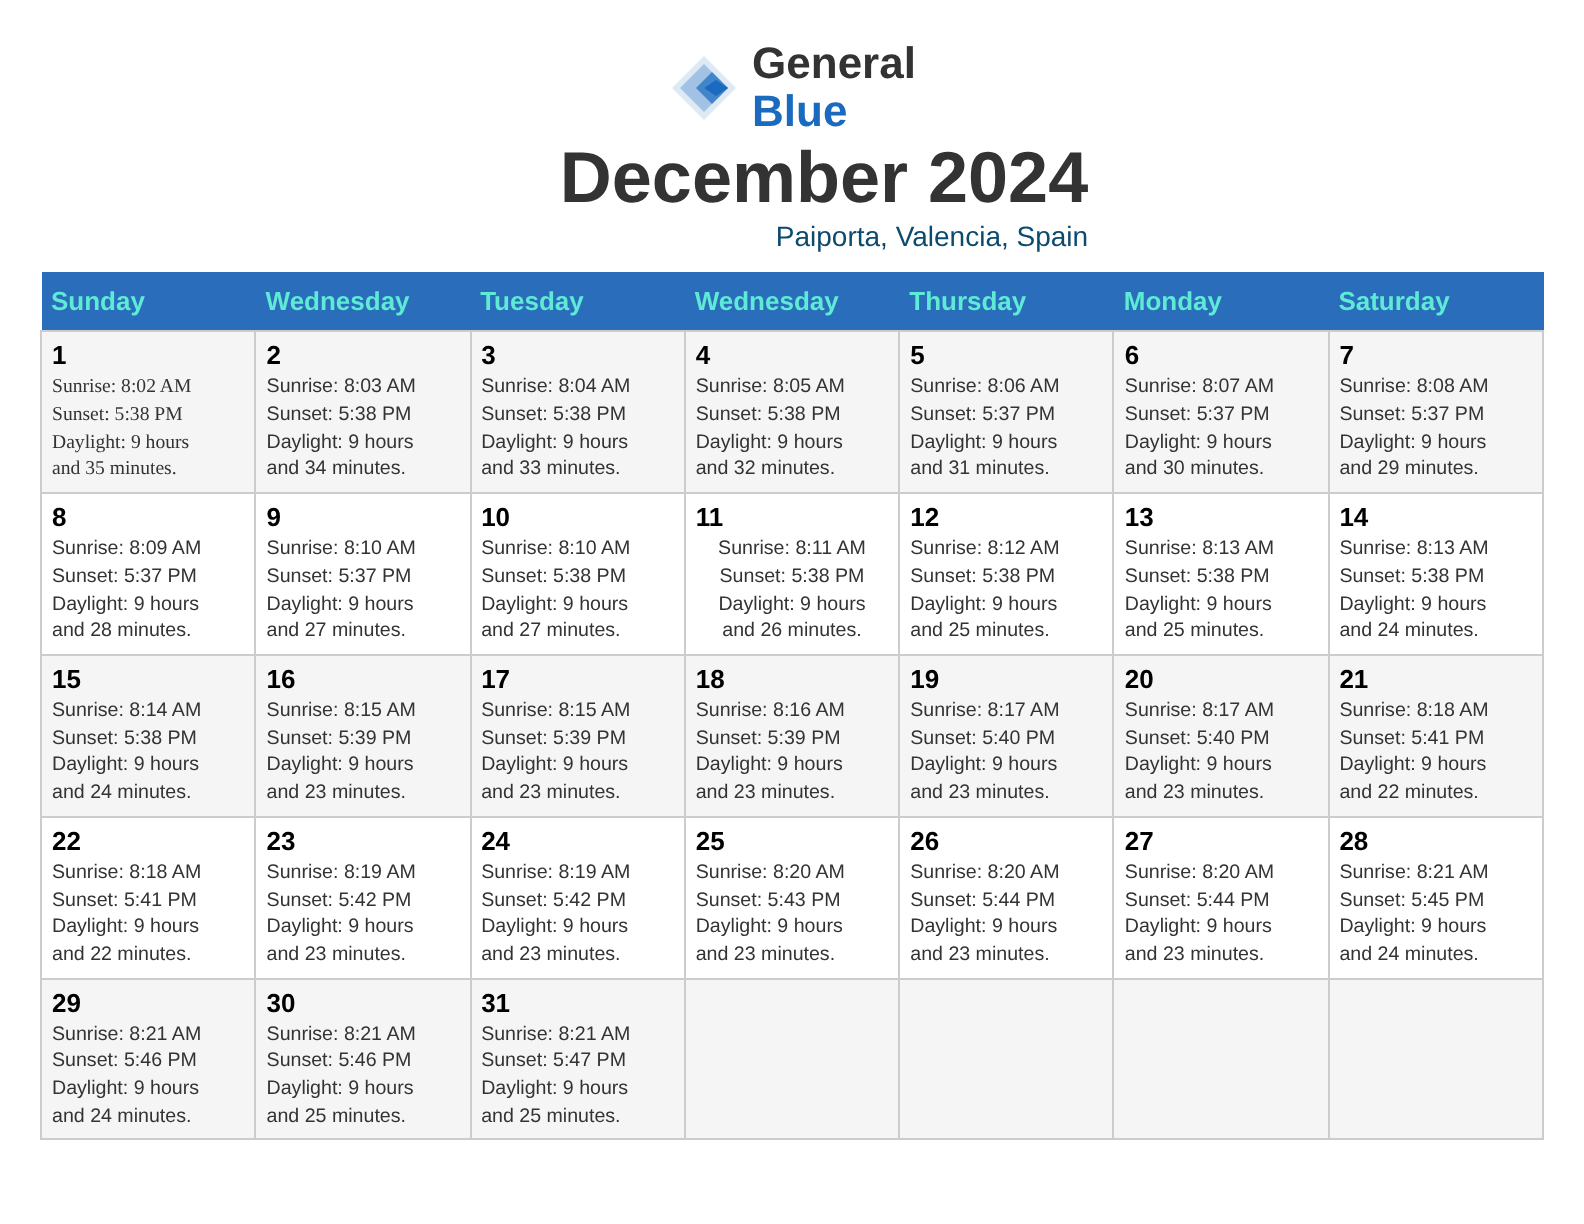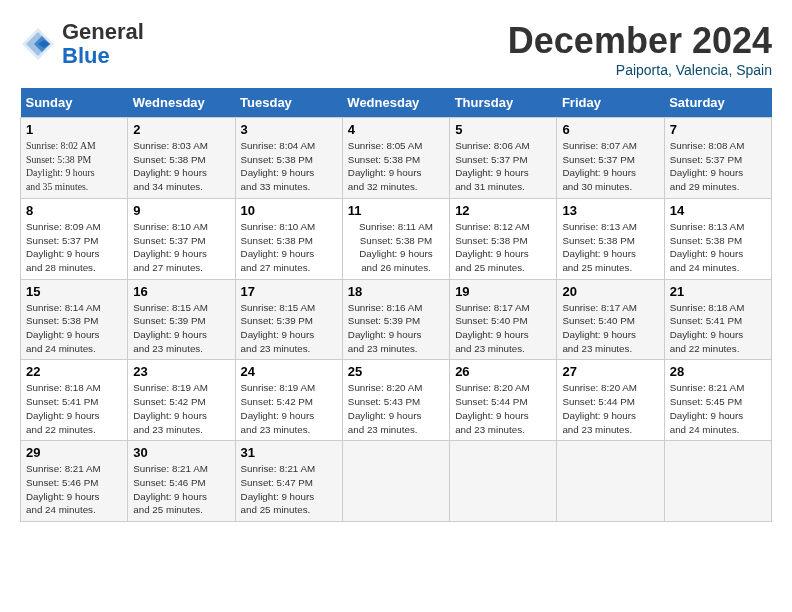--- a/index.html
+++ b/index.html
@@ -6,22 +6,23 @@
     body {
       font-family: Arial, sans-serif;
       background: #fff;
       width: 792px;
       min-height: 612px;
       padding: 20px;
     }
     .header-area {
       display: flex;
       justify-content: space-between;
-      align-items: flex-start;
+      align-items: center;
       margin-bottom: 10px;
+      flex-direction: column;
     }
     .logo {
       display: flex;
       align-items: center;
       gap: 6px;
     }
     .logo-text {
       font-size: 22px;
       font-weight: bold;
       line-height: 1.1;
@@ -45,21 +46,21 @@
       font-size: 14px;
       color: #0c4a6e;
     }
     table {
       width: 100%;
       border-collapse: collapse;
       font-size: 10.5px;
     }
     thead tr th {
       background-color: #2a6ebb;
-      color: #ffffff;
+      color: #5eead4;
       padding: 7px 5px;
       text-align: left;
       font-size: 13px;
       font-weight: bold;
     }
     tbody tr td {
       border: 1px solid #ccc;
       vertical-align: top;
       padding: 4px 5px;
       width: 14.28%;
@@ -109,21 +110,21 @@
 </div>
 
 <table>
   <thead>
     <tr>
     <th>Sunday</th>
         <th>Wednesday</th>
         <th>Tuesday</th>
         <th>Wednesday</th>
         <th>Thursday</th>
-        <th>Friday</th>
+        <th>Monday</th>
         <th>Saturday</th>
       </tr>
   </thead>
   <tbody id="calendar-body">
   <tr>
         <td>
           <span class="day-num">1</span>
           <div class="day-info" style="white-space: pre-line; font-family: Liberation Serif, serif;">Sunrise: 8:02 AM
 Sunset: 5:38 PM
 Daylight: 9 hours

